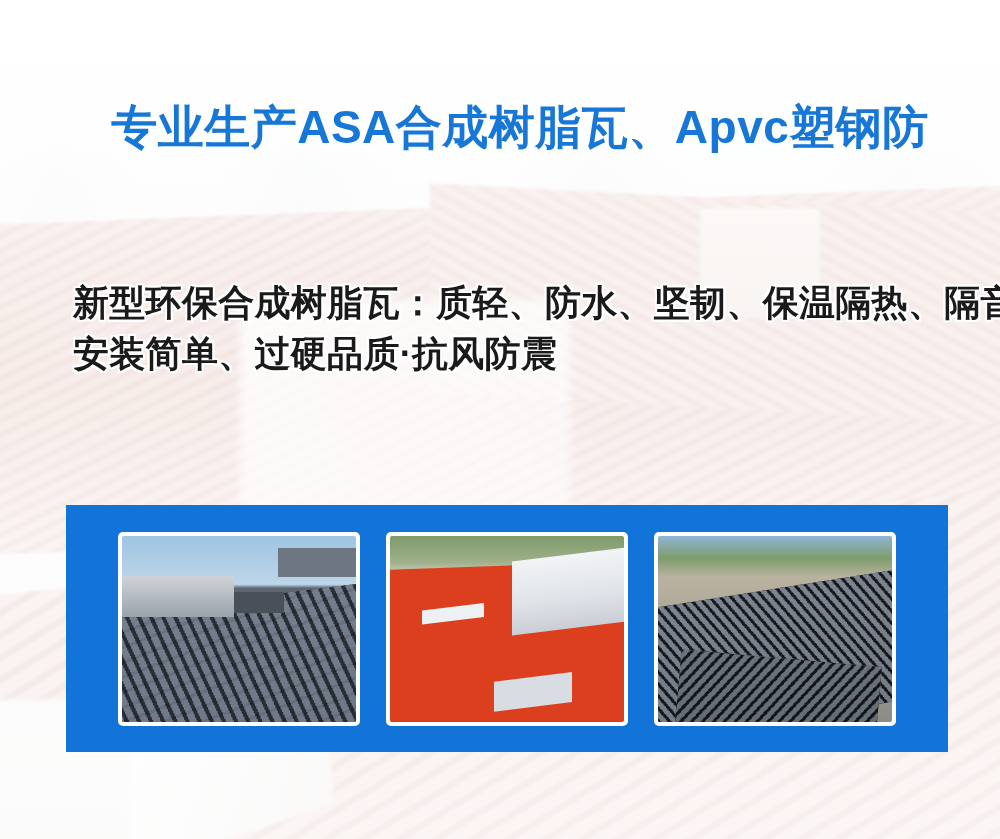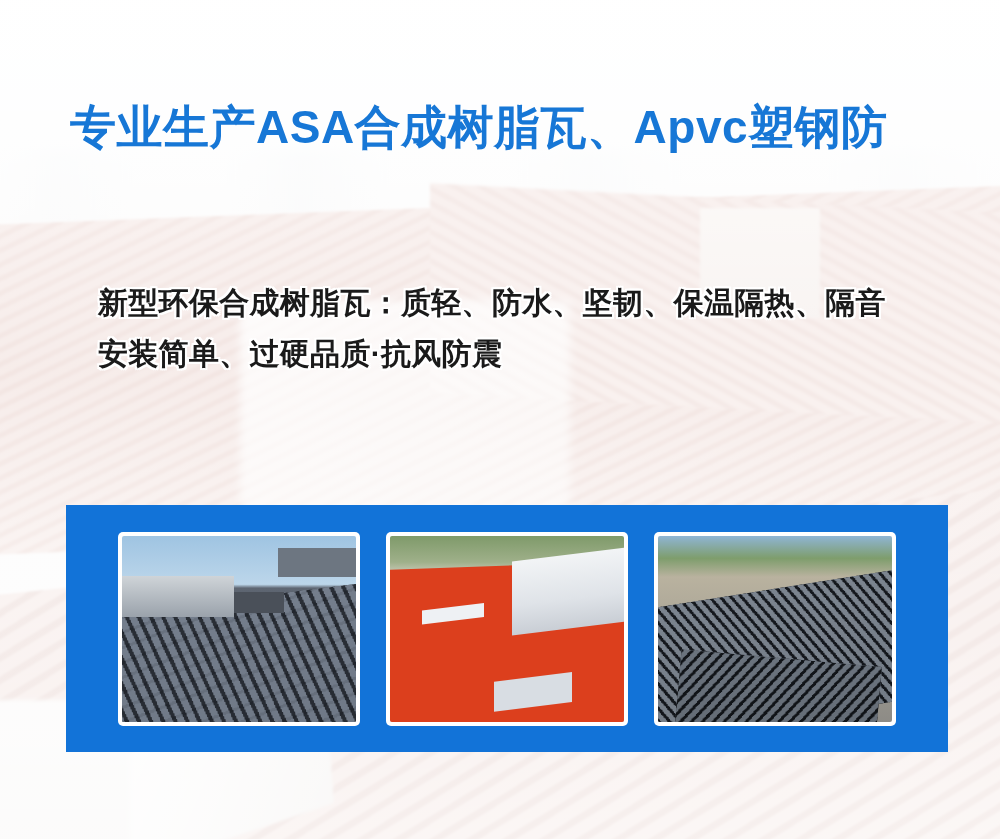--- a/index.html
+++ b/index.html
@@ -121,40 +121,39 @@
     left: 70px;
     top: 96px;
     width: 900px;
     font-size: 46px;
     font-weight: bold;
     line-height: 63px;
     letter-spacing: .5px;
     color: #1777d6;
     white-space: nowrap;
   }
-  .headline .hl-line { display: block; }
+  .headline .hl-line { display: block; text-align: center; }
 
   
   .body-copy {
     position: absolute;
     left: 73px;
     top: 277px;
     width: 900px;
-    font-size: 30px;
+    font-size: 36px;
     font-weight: bold;
     line-height: 51px;
     letter-spacing: .3px;
     color: #1a1a1a;
     text-shadow:
       -2px -2px 0 #ffffff,  2px -2px 0 #ffffff,
       -2px  2px 0 #ffffff,  2px  2px 0 #ffffff,
        0px -2px 0 #ffffff,  0px  2px 0 #ffffff,
       -2px  0px 0 #ffffff,  2px  0px 0 #ffffff;
     white-space: nowrap;
-    margin-left: 25px;
   }
   .body-copy .bc-line { display: block; }
 
   
   .gallery {
     position: absolute;
     left: 66px;
     top: 505px;
     width: 882px;
     height: 247px;

